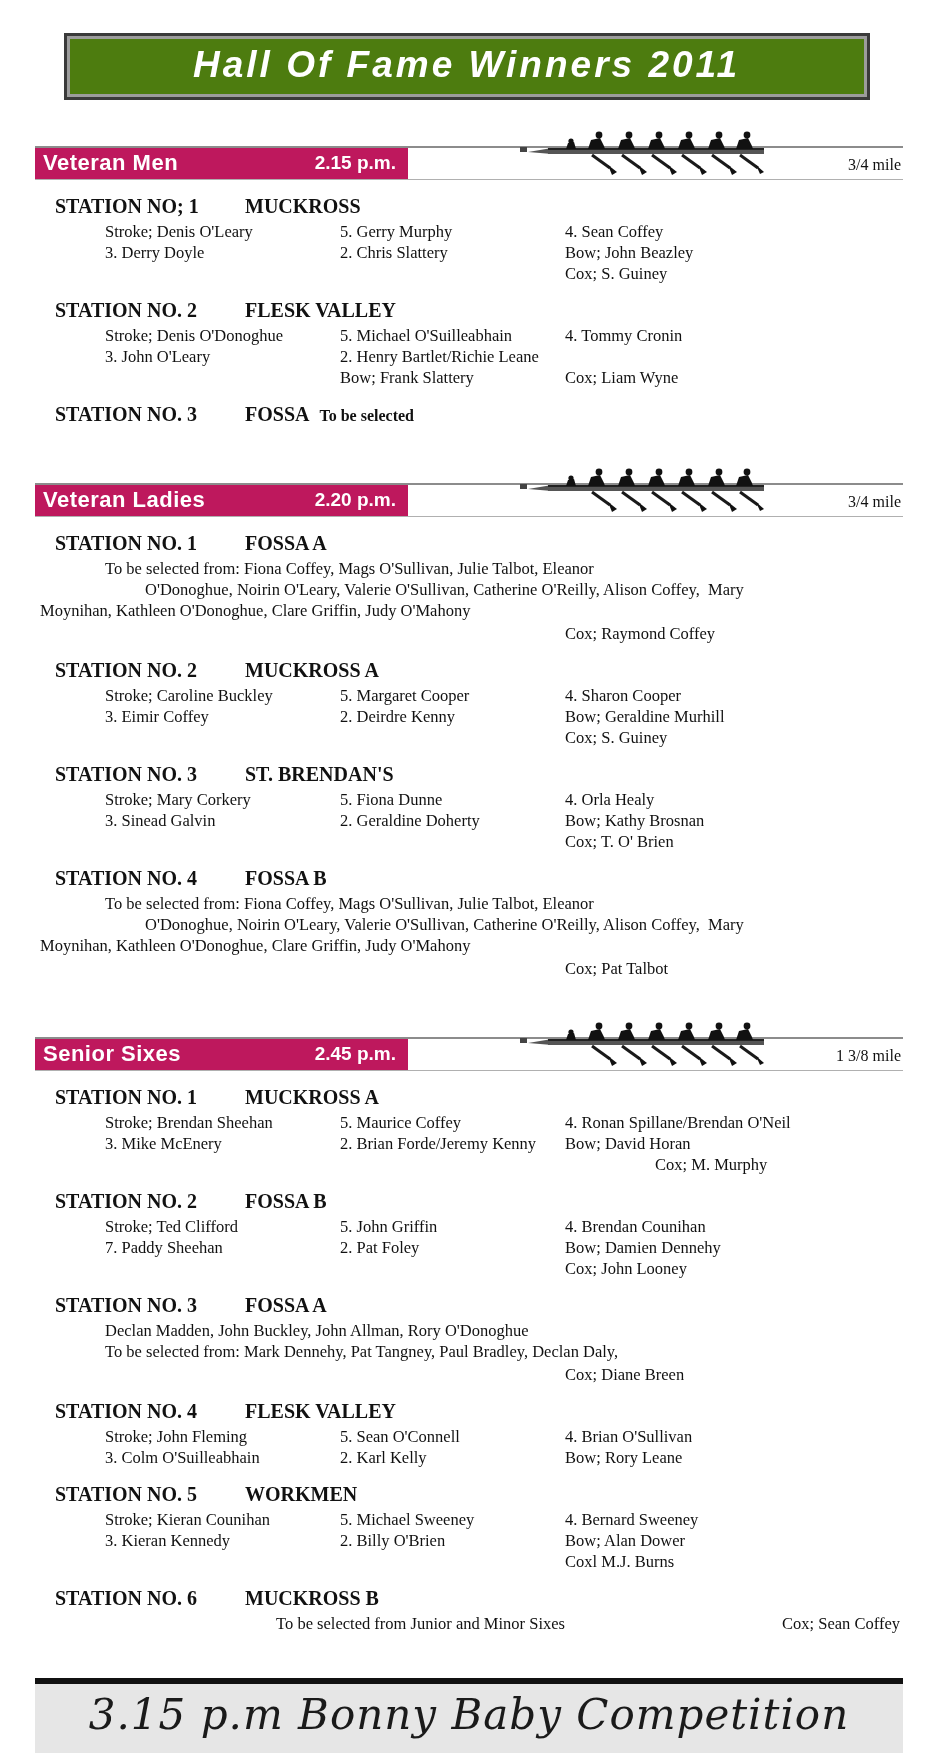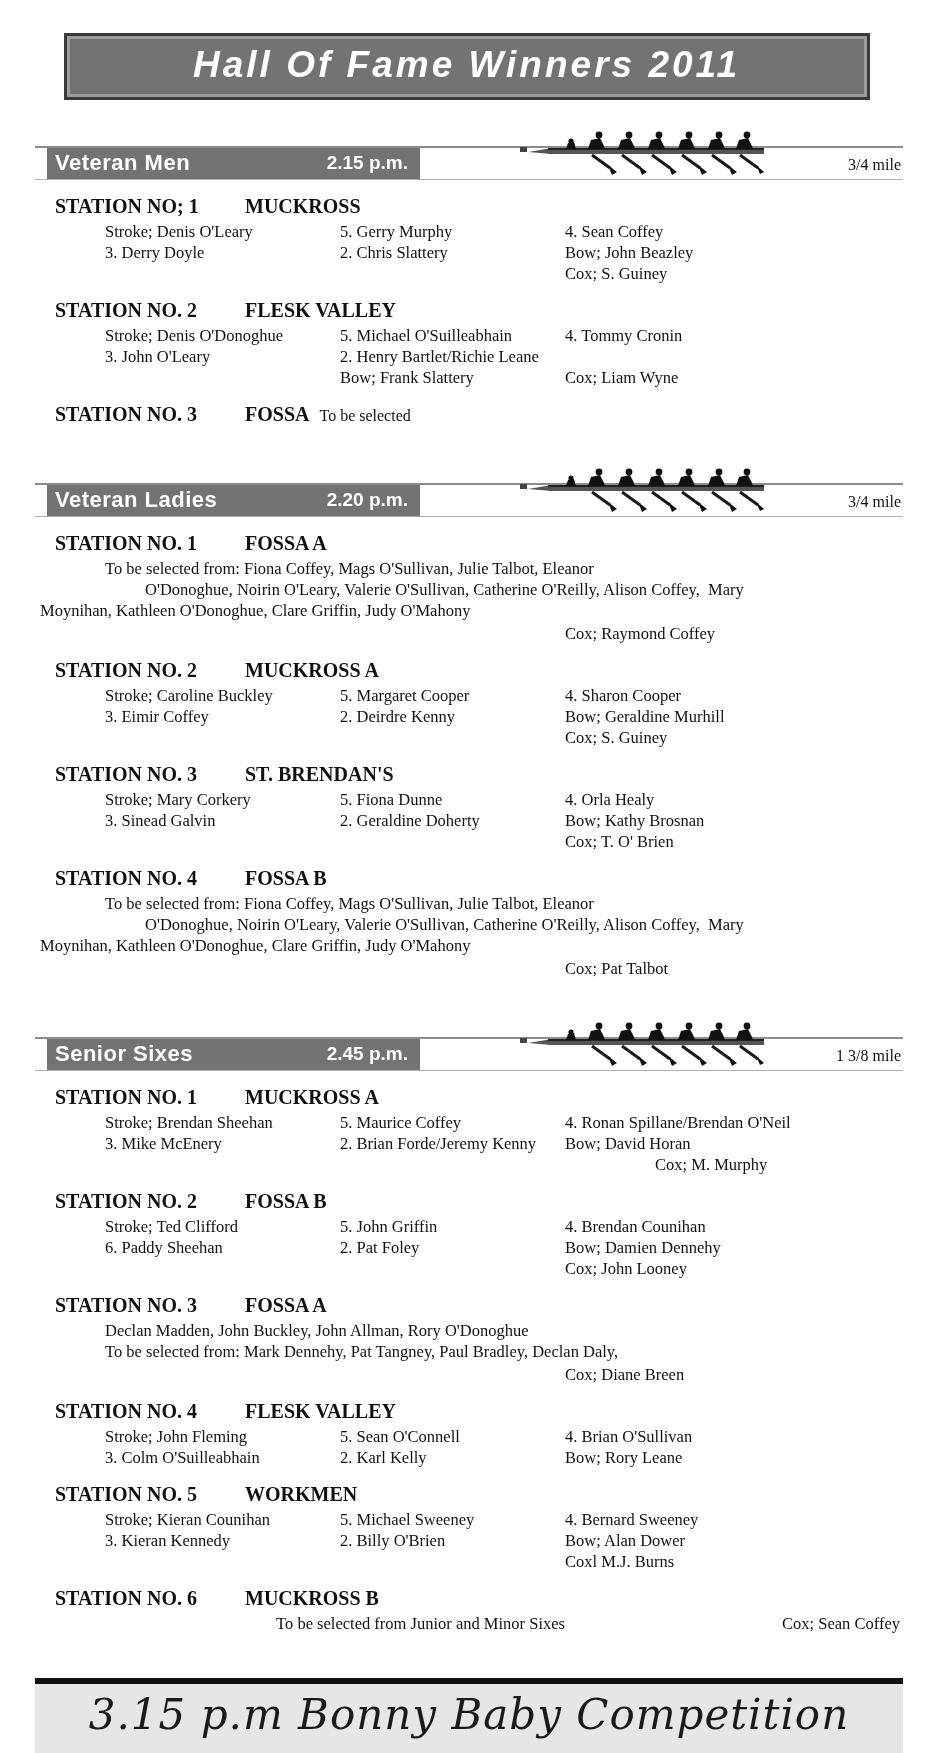--- a/index.html
+++ b/index.html
@@ -8,21 +8,21 @@
     width: 933px;
     font-family: "Liberation Serif", serif;
     color: #111;
     padding-bottom: 55px;
   }
 
   
   .title-box {
     margin: 33px auto 0;
     width: 806px;
-    background: #737373;
+    background: #4d7c0f;
     border: 3px solid #3a3a3a;
     box-shadow: inset 0 0 0 3px #9c9c9c;
     text-align: center;
     padding: 10px 0 12px;
   }
   .title-main {
     color: #fff;
     font-family: "Liberation Sans", sans-serif;
     font-weight: bold;
     font-style: italic;
@@ -43,23 +43,23 @@
   .section { margin-top: 46px; }
   .section-row {
     position: relative;
     margin: 0 30px 0 35px;
     height: 34px;
     border-top: 2px solid #8c8c8c;
     border-bottom: 1px solid #b0b0b0;
   }
   .section-bar {
     position: absolute;
-    left: 12px; top: 0; bottom: 0;
+    left: 0; top: 0; bottom: 0;
     width: 373px;
-    background: #737373;
+    background: #be185d;
     color: #fff;
     display: flex;
     align-items: center;
     justify-content: space-between;
     padding: 0 12px 0 8px;
     font-family: "Liberation Sans", sans-serif;
     font-weight: bold;
   }
   .sec-name { font-size: 22px; letter-spacing: 0.5px; }
   .sec-time { font-size: 19px; text-align: center; }
@@ -82,21 +82,21 @@
   
   .stations { margin: 4px 33px 0 55px; }
   .st-head { margin-top: 13px; line-height: 27px; }
   .st-label {
     display: inline-block;
     min-width: 190px;
     font-weight: bold;
     font-size: 20px;
   }
   .st-club { font-weight: bold; font-size: 20px; }
-  .st-note { font-size: 16px; font-weight: normal; margin-left: 10px; }
+  .st-note { font-size: 16px; font-weight: bold; margin-left: 10px; }
 
   .crew-row {
     display: grid;
     grid-template-columns: 285px 225px 1fr;
     line-height: 21px;
     font-size: 16.5px;
   }
   .crew-row span { white-space: pre-wrap; }
   .crew-row .c1 { padding-left: 50px; }
   .crew-row.wide { grid-template-columns: 510px 1fr; text-align: right; }
@@ -457,21 +457,21 @@
     <div>
       <div class="st-head">
         <span class="st-label">STATION NO. 2</span><span class="st-club">FOSSA B</span>
       </div>
       <div class="crew-row">
         <span class="c1">Stroke; Ted Clifford</span>
         <span class="c2">5. John Griffin</span>
         <span class="c3">4. Brendan Counihan</span>
       </div>
       <div class="crew-row">
-        <span class="c1">6. Paddy Sheehan</span>
+        <span class="c1">7. Paddy Sheehan</span>
         <span class="c2">2. Pat Foley</span>
         <span class="c3">Bow; Damien Dennehy</span>
       </div>
       <div class="crew-row">
         <span class="c1"></span>
         <span class="c2"></span>
         <span class="c3">Cox; John Looney</span>
       </div>
     </div>
 

